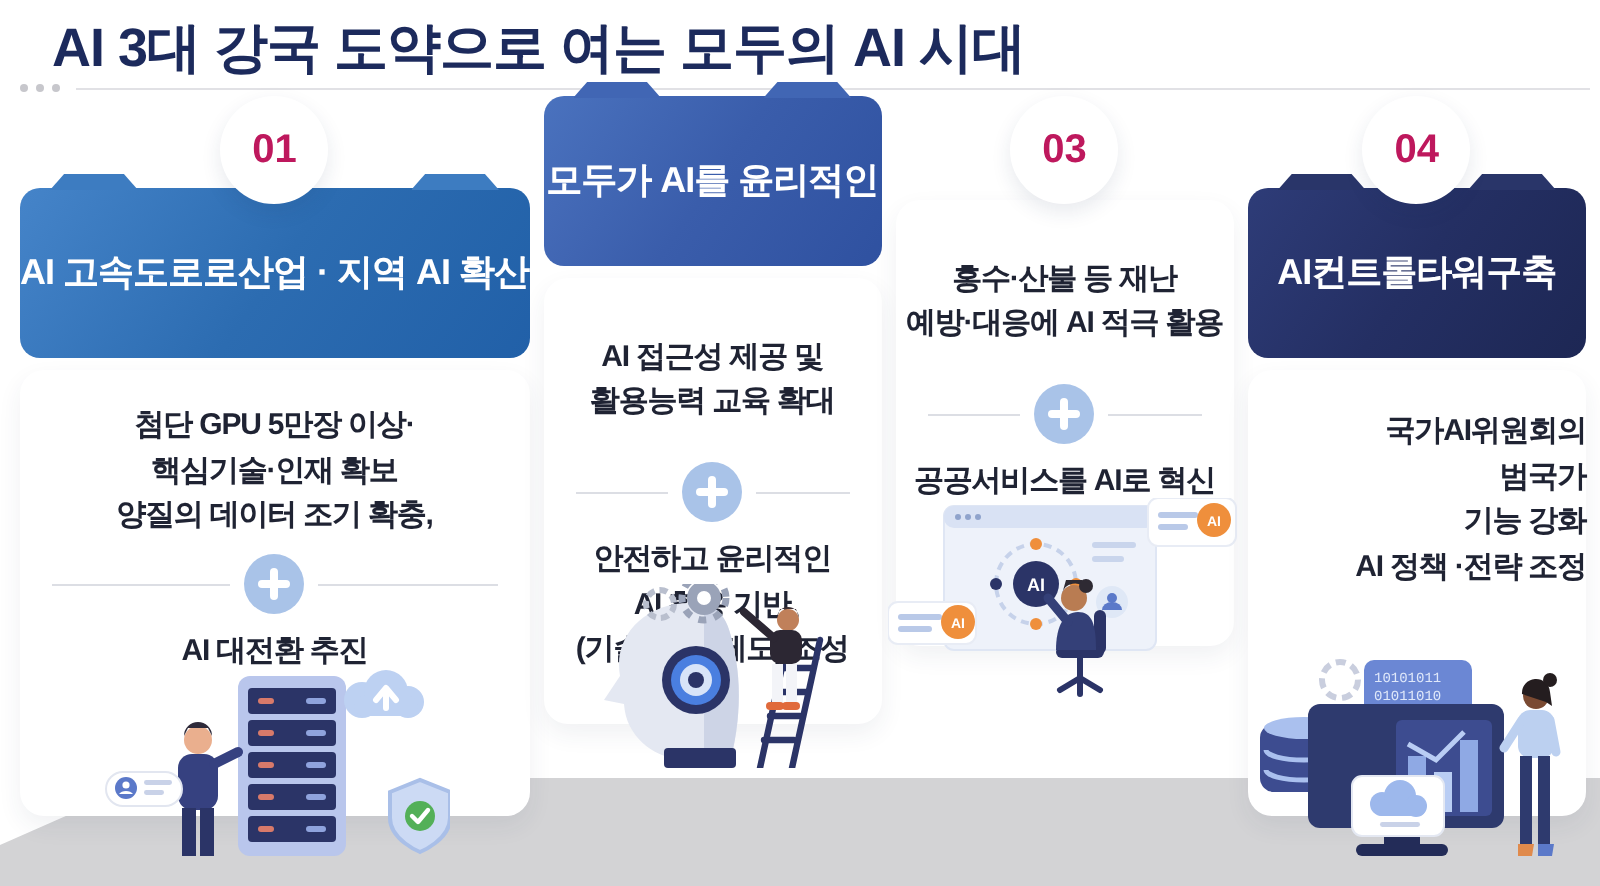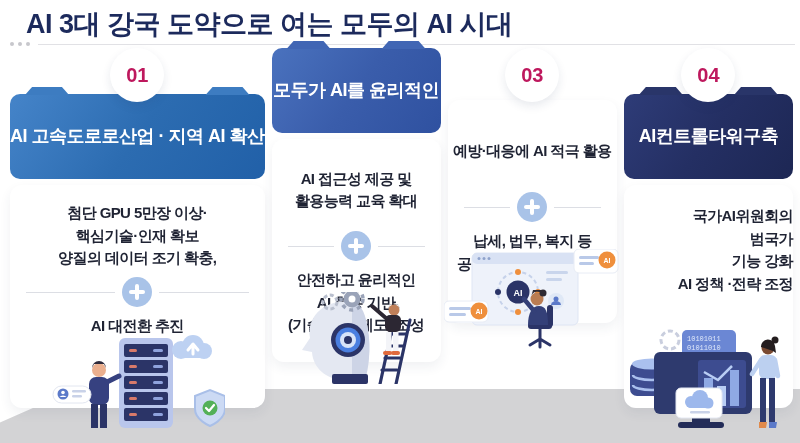--- a/index.html
+++ b/index.html
@@ -232,29 +232,29 @@
       </svg>
     </div>
   </div>
 
   <div class="column c3">
     <div class="num-circle">
       <span>03</span>
     </div>
     <div class="card">
       <div class="sec sec1">
+        <div>홍수·산불 등 재난</div>
         <div>예방·대응에 AI 적극 활용</div>
       </div>
       <div class="plus-row">
         <div class="pline"></div>
         <div class="plus"></div>
         <div class="pline"></div>
       </div>
       <div class="sec">
-        <div>납세, 법무, 복지 등</div>
         <div>공공서비스를 AI로 혁신</div>
       </div>
       <svg class="illu" width="176" height="100" viewBox="0 0 176 100" style="bottom:-26px">
         <g>
           <rect x="28" y="4" width="106" height="72" rx="5" fill="#eef2fa" stroke="#dfe6f4"></rect>
           <rect x="28" y="4" width="106" height="11" rx="5" fill="#d9e2f4"></rect>
           <circle cx="35" cy="9.5" r="1.5" fill="#8fa3cc"></circle>
             <circle cx="40" cy="9.5" r="1.5" fill="#8fa3cc"></circle>
             <circle cx="45" cy="9.5" r="1.5" fill="#8fa3cc"></circle>
           <circle cx="74" cy="43" r="20" fill="none" stroke="#c6d2ea" stroke-width="2" stroke-dasharray="4 3"></circle>

